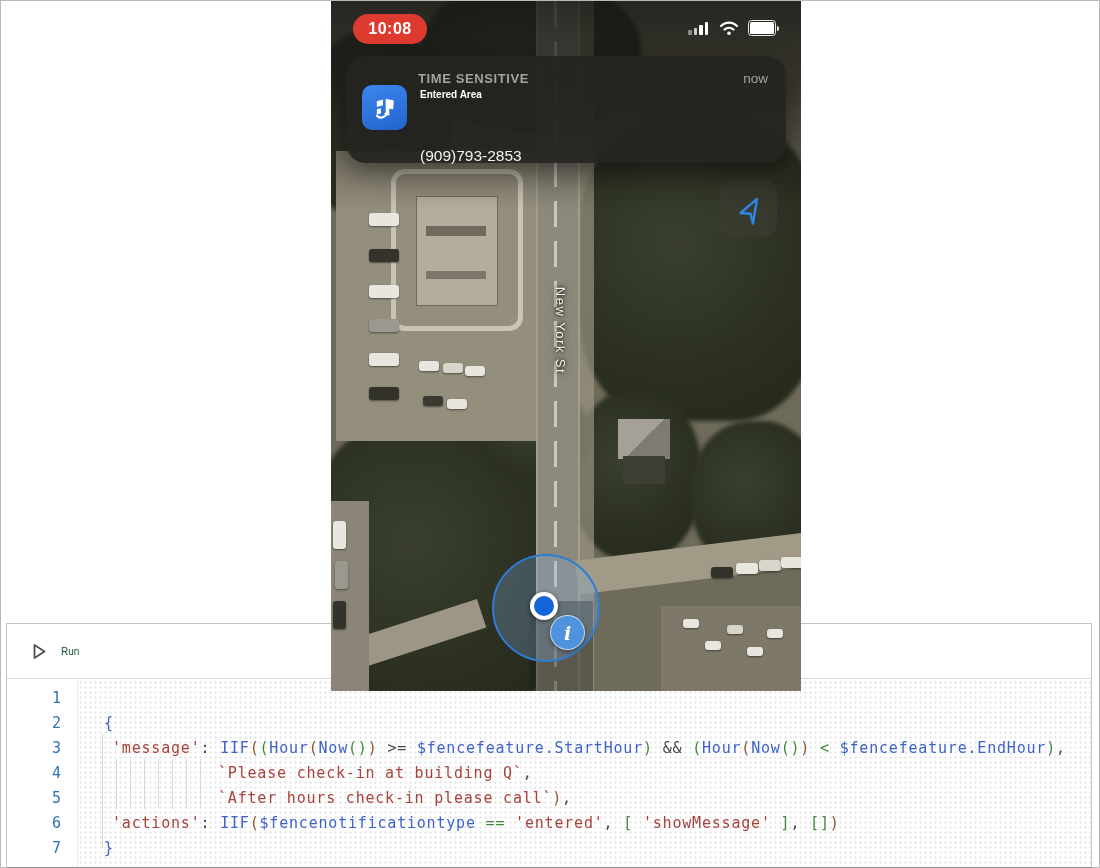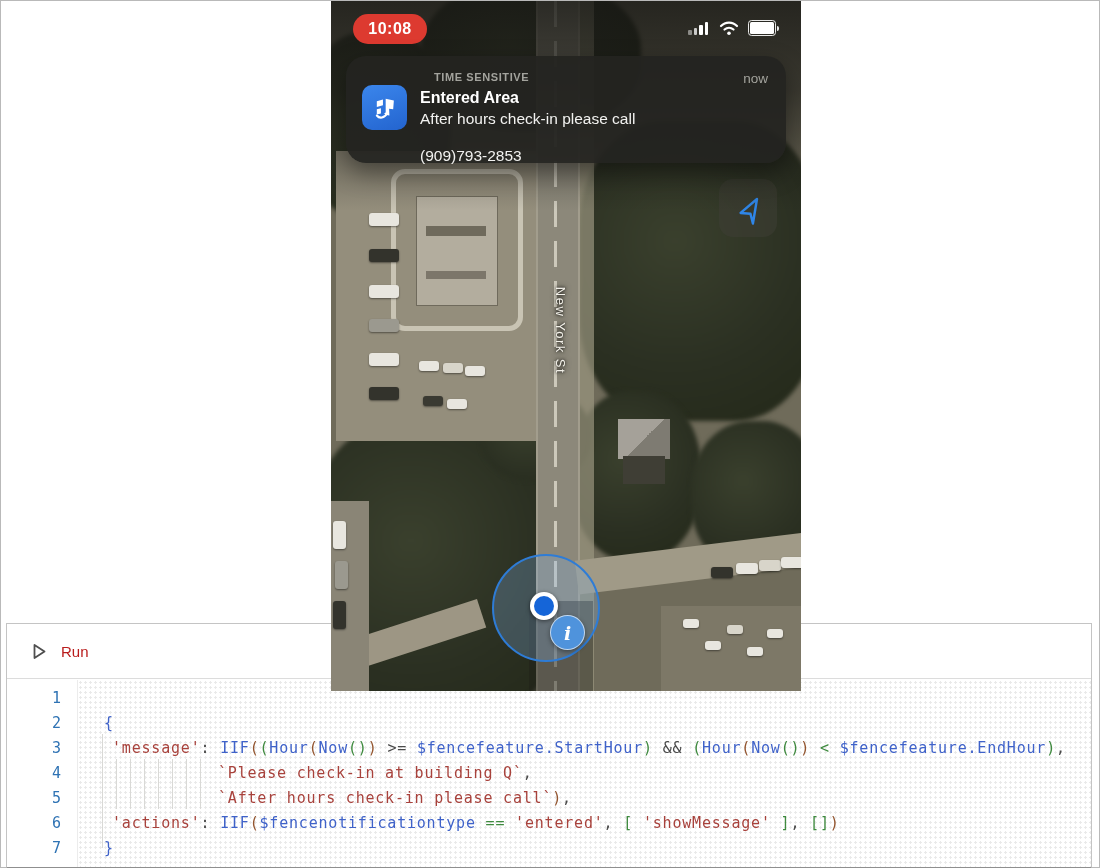--- a/index.html
+++ b/index.html
@@ -25,22 +25,22 @@
        background:#dd3a30;color:#fff;font-size:16px;font-weight:700;
        display:flex;align-items:center;justify-content:center;letter-spacing:.5px;}
   #status-icons{position:absolute;right:22px;top:16px;height:22px;display:flex;align-items:center;gap:9px;}
   .sigbar{display:inline-block;width:3.5px;background:#fff;border-radius:1px;margin-right:2px;vertical-align:bottom;}
 
   
   #notif{position:absolute;left:15px;top:55px;width:440px;height:107px;border-radius:20px;
        background:rgba(36,36,32,.93);box-shadow:0 10px 24px rgba(0,0,0,.4);color:#fff;}
   #notif-icon{position:absolute;left:16px;top:29px;width:45px;height:45px;border-radius:10px;
        background:linear-gradient(160deg,#3b86ec,#2364cf);display:flex;align-items:center;justify-content:center;}
-  .n-cat{position:absolute;left:88px;top:15px;font-size:11px;font-weight:600;color:#a3a39d;letter-spacing:.6px;}
-  .n-title{position:absolute;left:74px;top:33px;font-size:16px;font-weight:700;color:#fff;text-align:center;}
+  .n-cat{position:absolute;left:72px;top:15px;font-size:13px;font-weight:600;color:#a3a39d;letter-spacing:.6px;}
+  .n-title{position:absolute;left:74px;top:33px;font-size:10px;font-weight:700;color:#fff;text-align:center;}
   .n-b1{position:absolute;left:74px;top:54px;font-size:15.5px;color:#f2f2f0;}
   .n-b2{position:absolute;left:74px;top:91px;font-size:15.5px;color:#f2f2f0;}
   .n-now{position:absolute;right:18px;top:15px;font-size:13.5px;color:#a3a39d;}
 
   
   #road{position:absolute;left:205px;top:0;width:40px;height:690px;background:#8c887a;
         border-left:2px solid #a29d8d;border-right:2px solid #a29d8d;}
   #road-centerline{position:absolute;left:16px;top:0;width:3px;height:690px;
         background:repeating-linear-gradient(180deg,#d8d4c6 0 26px,rgba(0,0,0,0) 26px 40px);opacity:.85;}
   #street-label{position:absolute;left:167px;top:322px;width:124px;text-align:center;
@@ -56,21 +56,21 @@
   #info-btn{position:absolute;left:219px;top:614px;width:33px;height:33px;border-radius:50%;
         background:#4f93dc;border:1.5px solid rgba(255,255,255,.65);color:#fff;
         font-family:"DejaVu Serif",serif;font-style:italic;font-weight:700;font-size:19px;
         display:flex;align-items:center;justify-content:center;box-shadow:0 2px 5px rgba(0,0,0,.4);}
 
   
   #panel{position:absolute;left:5px;top:622px;width:1084px;height:243px;background:#fff;
         border:1px solid #c4c4c4;border-bottom:2px solid #8f8f8f;z-index:2;}
   #toolbar{position:absolute;left:0;top:0;width:100%;height:55px;background:#fff;
         border-bottom:1px solid #dcdcdc;display:flex;align-items:center;padding-left:25px;box-sizing:border-box;gap:14px;}
-  #run-label{font-size:15px;color:#b91c1c;}
+  #run-label{font-size:10px;color:#14532d;}
   #gutter{position:absolute;left:0;top:56px;width:70px;bottom:0;background:#fff;border-right:1px solid #ececec;}
   .lnum{position:absolute;right:16px;width:40px;text-align:right;height:25px;line-height:25px;
         color:#2f73b4;font-size:15px;font-family:"DejaVu Sans Mono",monospace;}
   #code-area{position:absolute;left:71px;top:56px;right:0;bottom:0;overflow:hidden;
         background-image:radial-gradient(rgba(90,90,90,0.13) 1px, rgba(0,0,0,0) 1.2px);
         background-size:5px 5px;}
   .code-line{position:absolute;left:0;width:100%;height:25px;line-height:25px;padding-left:26px;box-sizing:border-box;
         font-family:"DejaVu Sans Mono",monospace;font-size:15px;letter-spacing:.8px;
         color:#4a4a4a;white-space:pre;}
   .guide{position:absolute;width:0;border-left:1.5px solid #d9d9d6;}
@@ -186,21 +186,20 @@
         <svg width="30" height="30" viewBox="0 0 44 44">
           <path d="M10 12 L19 9.5 L19 18 L10 20.5 Z" fill="#fff"></path>
           <path d="M23 8.5 L35 11 L34 24 L28 23 L28.5 33 L23 31.5 Z" fill="#fff"></path>
           <path d="M10 24 L16 22.5 L16 30 L10 31.5 Z" fill="#fff"></path>
           <path d="M10 33 C14 38, 21 37, 25 30" fill="none" stroke="#fff" stroke-width="3" stroke-linecap="round"></path>
           <path d="M27 33 L26 26.5 L20.5 30.5 Z" fill="#fff"></path>
         </svg>
       </div>
       <div class="n-cat">TIME SENSITIVE</div>
       <div class="n-title">Entered Area</div>
-      <div class="n-b1">After hours check-in please call</div>
       <div class="n-b2">(909)793-2853</div>
       <div class="n-now">now</div>
     </div>
   </div>
 
   <div id="panel">
     <div id="toolbar">
       <svg width="15" height="17" viewBox="0 0 15 17">
         <path d="M2.5 2 L12.5 8.5 L2.5 15 Z" fill="none" stroke="#4f4f4f" stroke-width="1.8" stroke-linejoin="round"></path>
       </svg>

